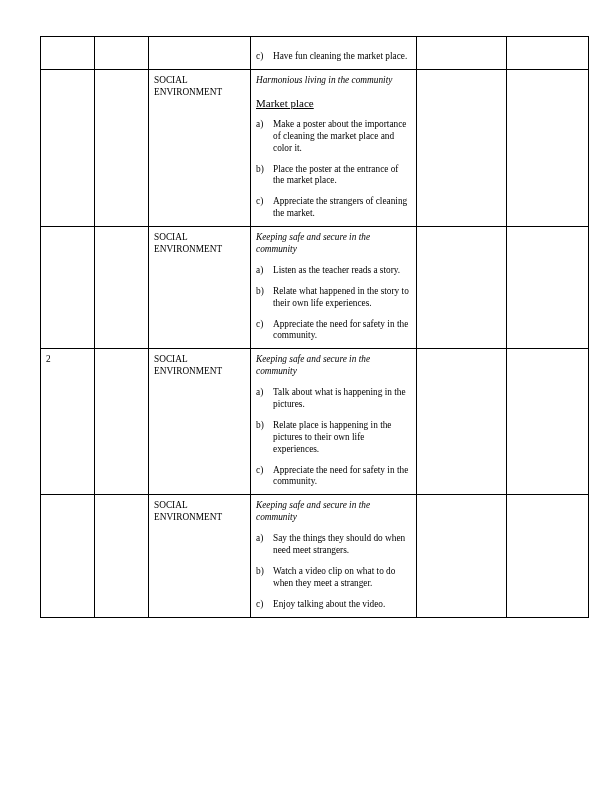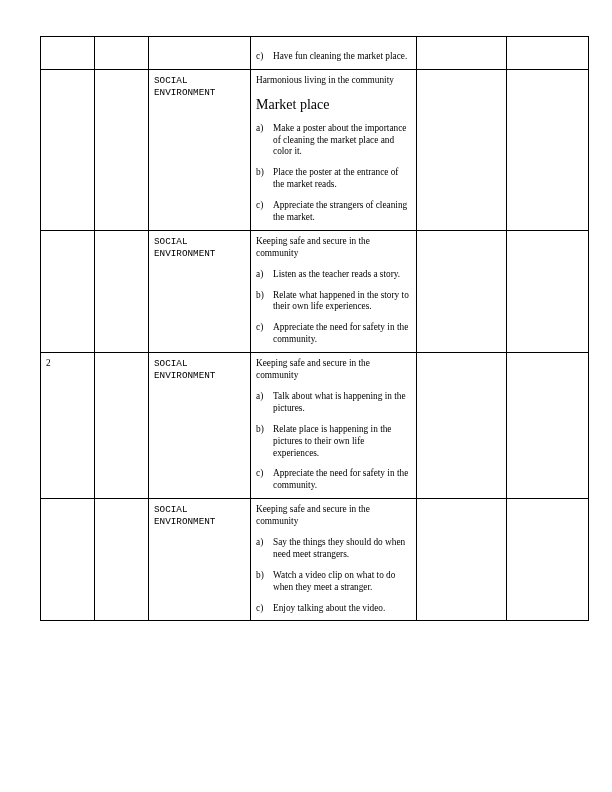--- a/index.html
+++ b/index.html
@@ -44,30 +44,31 @@
     border: 0.8px solid #000000;
     vertical-align: top;
     padding: 5px 5px 6px 5px;
   }
   .cell-num {
     font-size: 9.3px;
   }
   .strand {
     font-size: 9.3px;
     white-space: pre-line;
-    font-family: Liberation Mono, monospace;
   }
   .topic {
     font-size: 9.3px;
     margin: 0 0 9px 0;
     white-space: pre-line;
+    font-style: italic;
   }
   .subtopic {
-    font-size: 14px;
+    font-size: 11px;
     margin: 0 0 9px 0;
+    text-decoration: underline;
   }
   ol.outcomes {
     list-style: none;
     margin: 0;
     padding: 0;
   }
   ol.outcomes li {
     position: relative;
     padding-left: 17px;
     margin-bottom: 9px;
@@ -124,21 +125,21 @@
           <td>
             <div class="topic">Harmonious living in the community</div>
             <div class="subtopic">Market place</div>
             <ol class="outcomes">
               <li>
                 <span class="marker">a)</span>
                 <span>Make a poster about the importance of cleaning the market place and color it.</span>
               </li>
               <li>
                 <span class="marker">b)</span>
-                <span>Place the poster at the entrance of the market reads.</span>
+                <span>Place the poster at the entrance of the market place.</span>
               </li>
               <li>
                 <span class="marker">c)</span>
                 <span>Appreciate the strangers of cleaning the market.</span>
               </li>
             </ol>
           </td>
           <td class="empty"></td>
           <td class="empty"></td>
         </tr>

